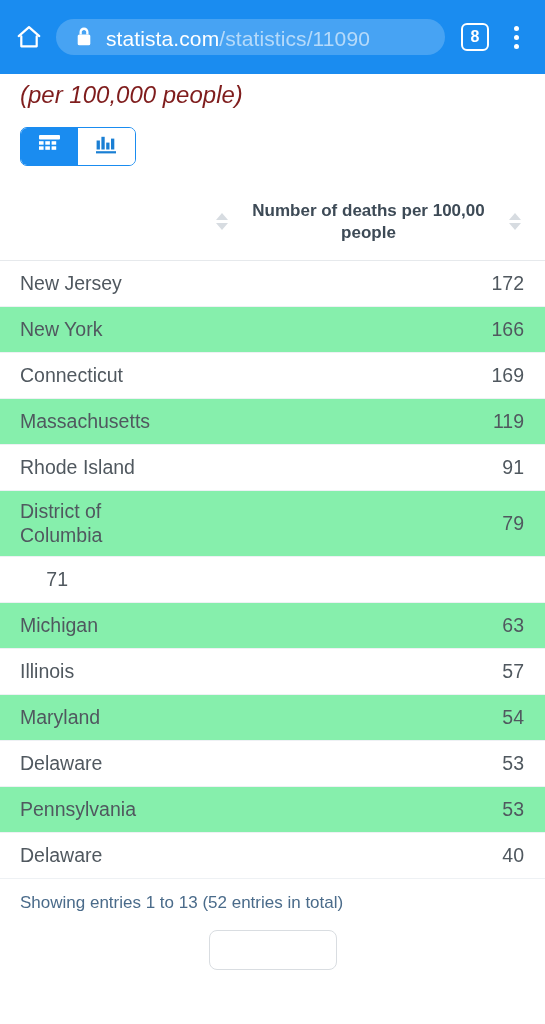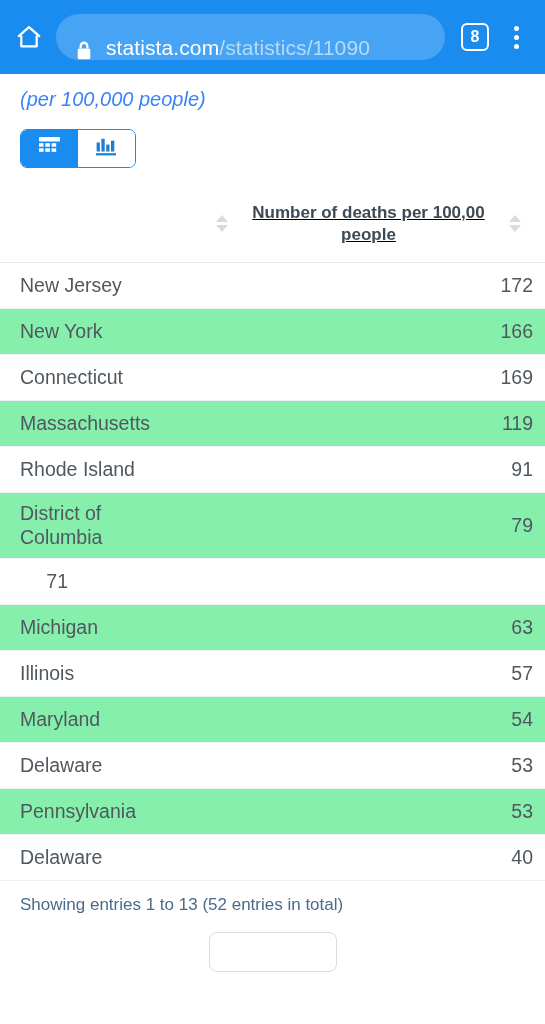--- a/index.html
+++ b/index.html
@@ -21,26 +21,26 @@
     padding: 0 14px;
     gap: 12px;
   }
   .home-icon {
     width: 30px; height: 30px;
     flex: 0 0 30px;
     display: flex; align-items: center; justify-content: center;
   }
   .url-pill {
     flex: 1 1 auto;
-    height: 46px;
+    height: 36px;
     background: rgba(255,255,255,0.20);
     border-radius: 23px;
     display: flex;
-    align-items: flex-end;
-    padding: 0 20px;
+    align-items: flex-start;
+    padding: 8px 20px;
     gap: 14px;
     overflow: hidden;
     min-width: 0;
   }
   .lock-icon { flex: 0 0 16px; display:flex; align-items:center; }
   .url-text {
     font-size: 21px;
     white-space: nowrap;
     overflow: hidden;
     letter-spacing: .1px;
@@ -80,24 +80,24 @@
 
   .title {
     margin-top: 22px;
     font-size: 21.5px;
     font-weight: bold;
     line-height: 1.32;
     color: #192a3e;
     letter-spacing: -0.1px;
   }
   .subtitle {
-    margin-top: 14px;
-    font-size: 20px;
+    margin-top: 7px;
+    font-size: 24px;
     font-style: italic;
-    color: #3b82f6;
+    color: #7f1d1d;
   }
 
   
   .view-toggle {
     margin-top: 18px;
     display: inline-flex;
     border: 1px solid #1a8cf0;
     border-radius: 7px;
     overflow: hidden;
     height: 39px;
@@ -143,21 +143,21 @@
     font-weight: bold;
     color: #3d4a56;
     line-height: 1.28;
     padding: 0 10px;
   }
 
   .row {
     display: flex;
     align-items: center;
     min-height: 46px;
-    padding: 8px 12px 8px 20px;
+    padding: 8px 21px 8px 20px;
     border-bottom: 1px solid #eef1f4;
   }
   .row.alt { background: #86efac; }
   .row-name {
     flex: 1 1 auto;
     font-size: 19.5px;
     color: #50585f;
     line-height: 1.28;
     padding-right: 10px;
   }
@@ -251,21 +251,21 @@
           <rect x="15.0" y="3.6" width="3.3" height="10.9"></rect>
           <rect x="0" y="16.2" width="20" height="2.2"></rect>
         </svg>
       </span>
     </div>
   </div>
 </div>
 
 <div class="table">
 
-  <div class="thead" style="padding-left:16px;padding-right:20px;text-decoration:underline;">
+  <div class="thead" style="padding-left:16px;padding-right:20px;">
     <div class="th-col-left">
       <span></span>
     </div>
     <div class="th-sort">
       <span class="up"></span>
       <span class="down"></span>
     </div>
     <div class="th-col-value">Number of deaths per 100,00 people</div>
     <div class="th-sort">
       <span class="up"></span>

